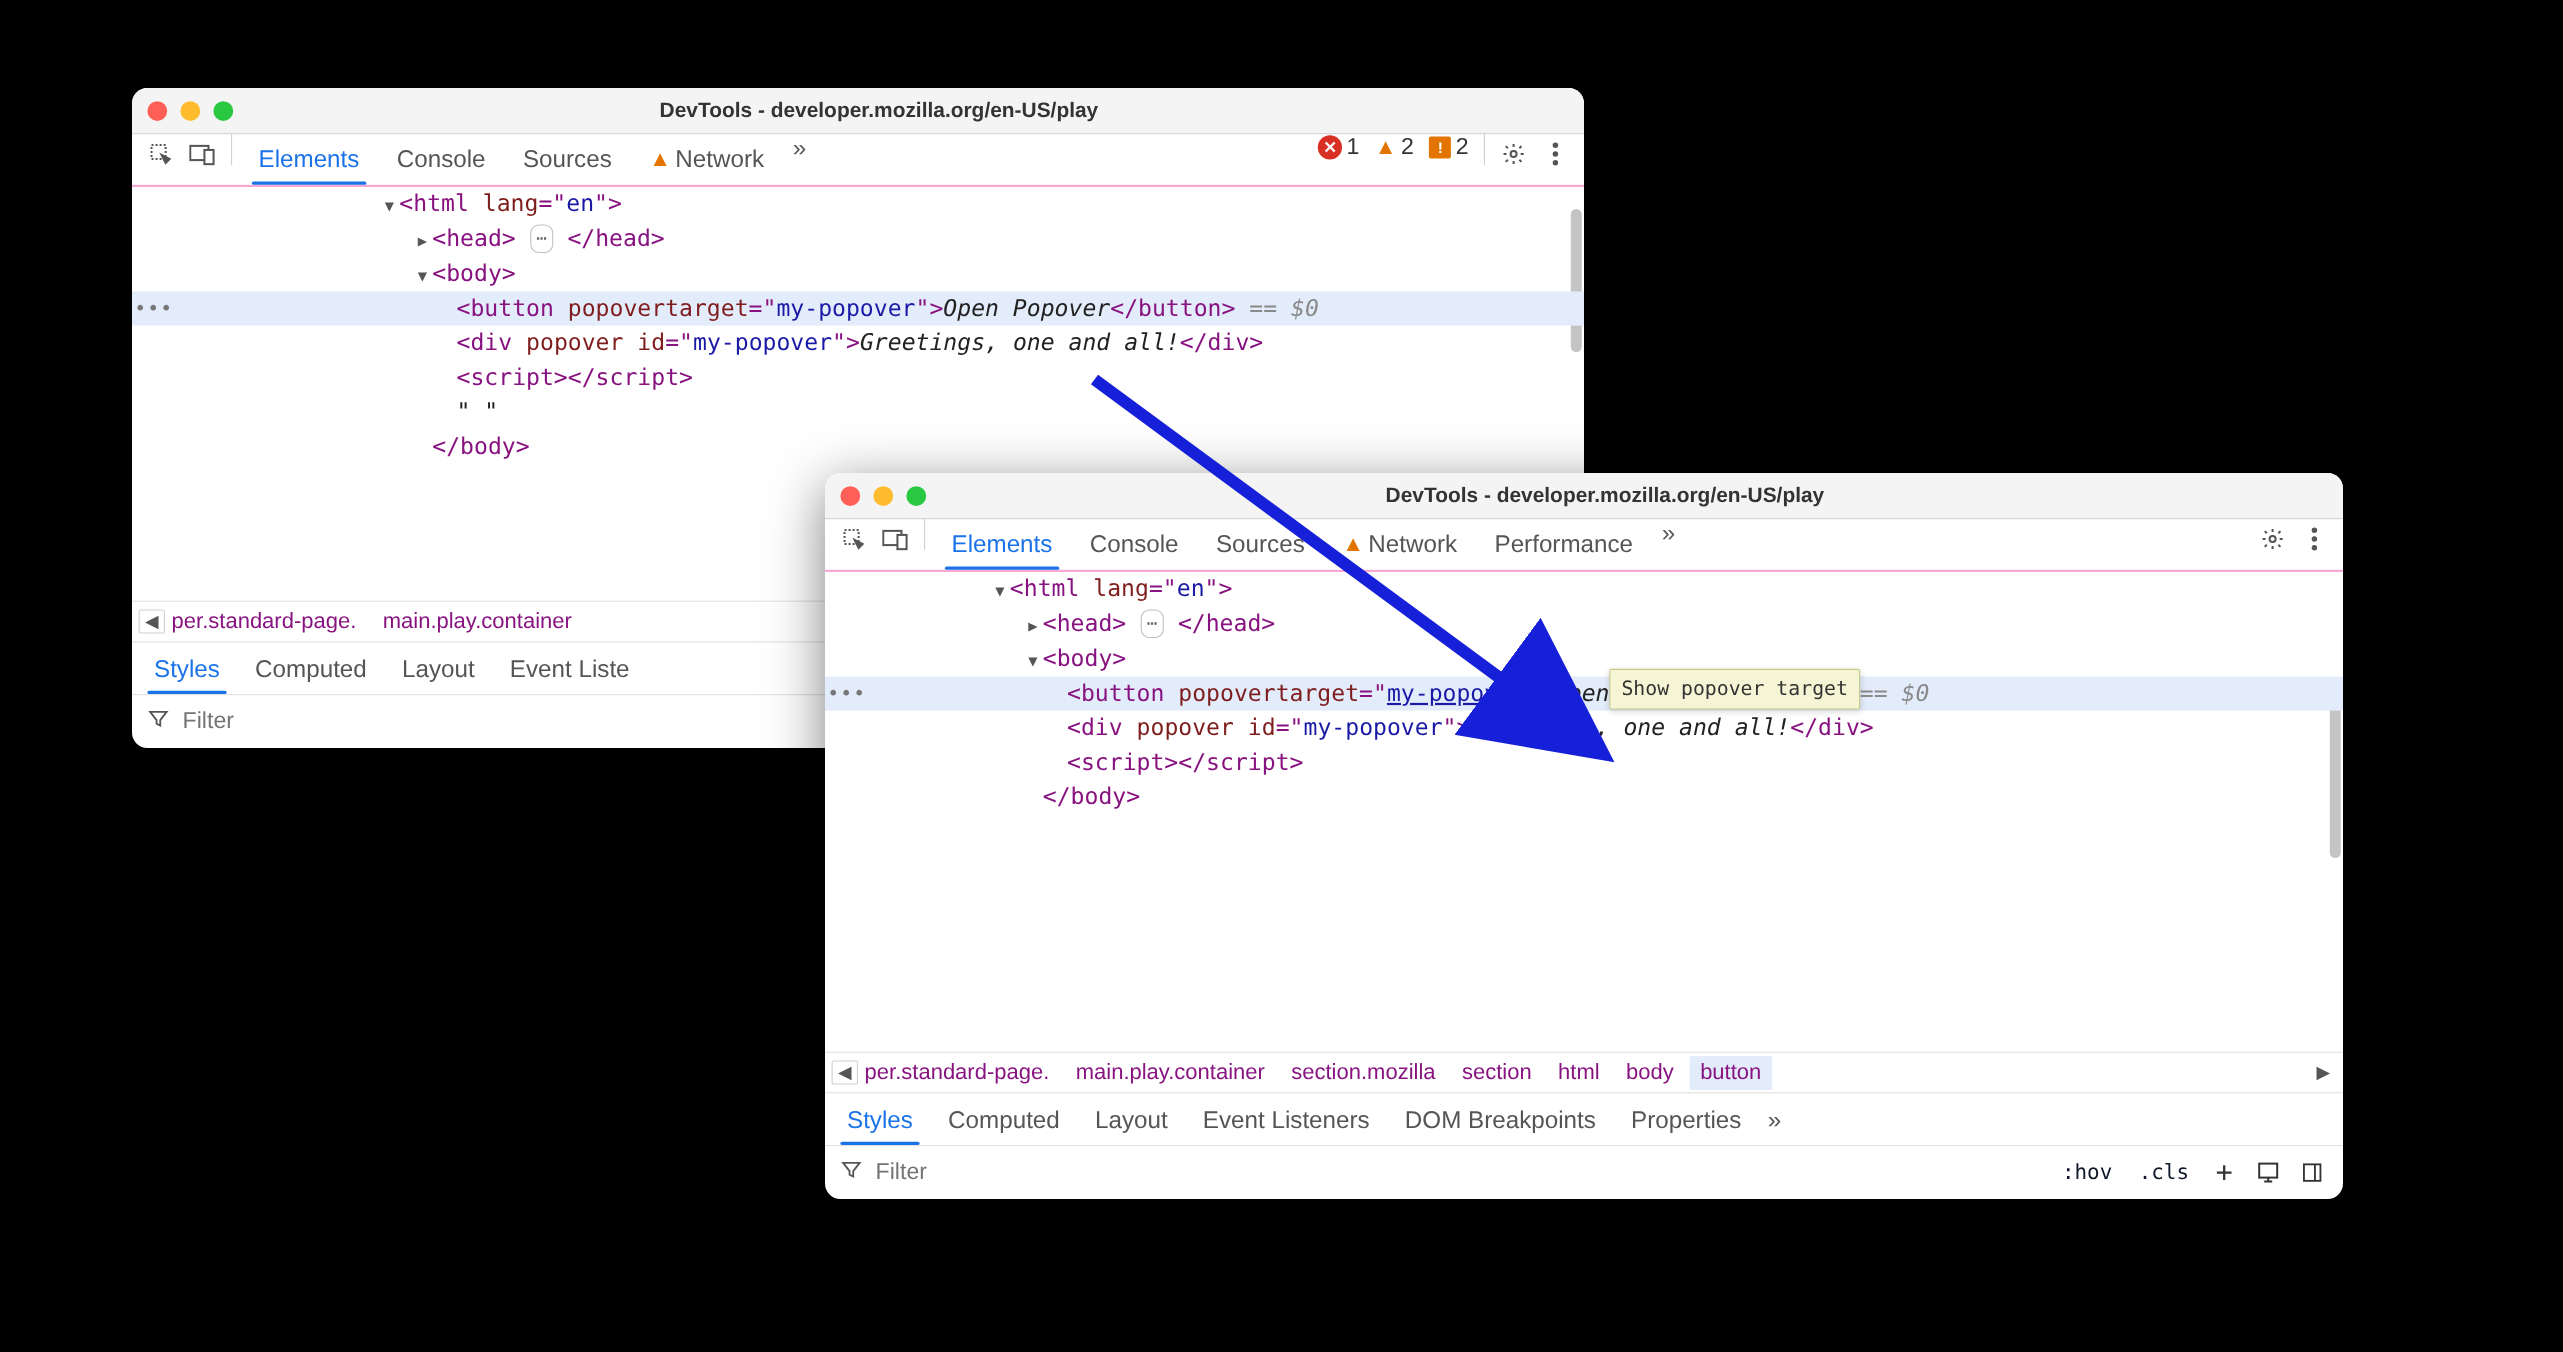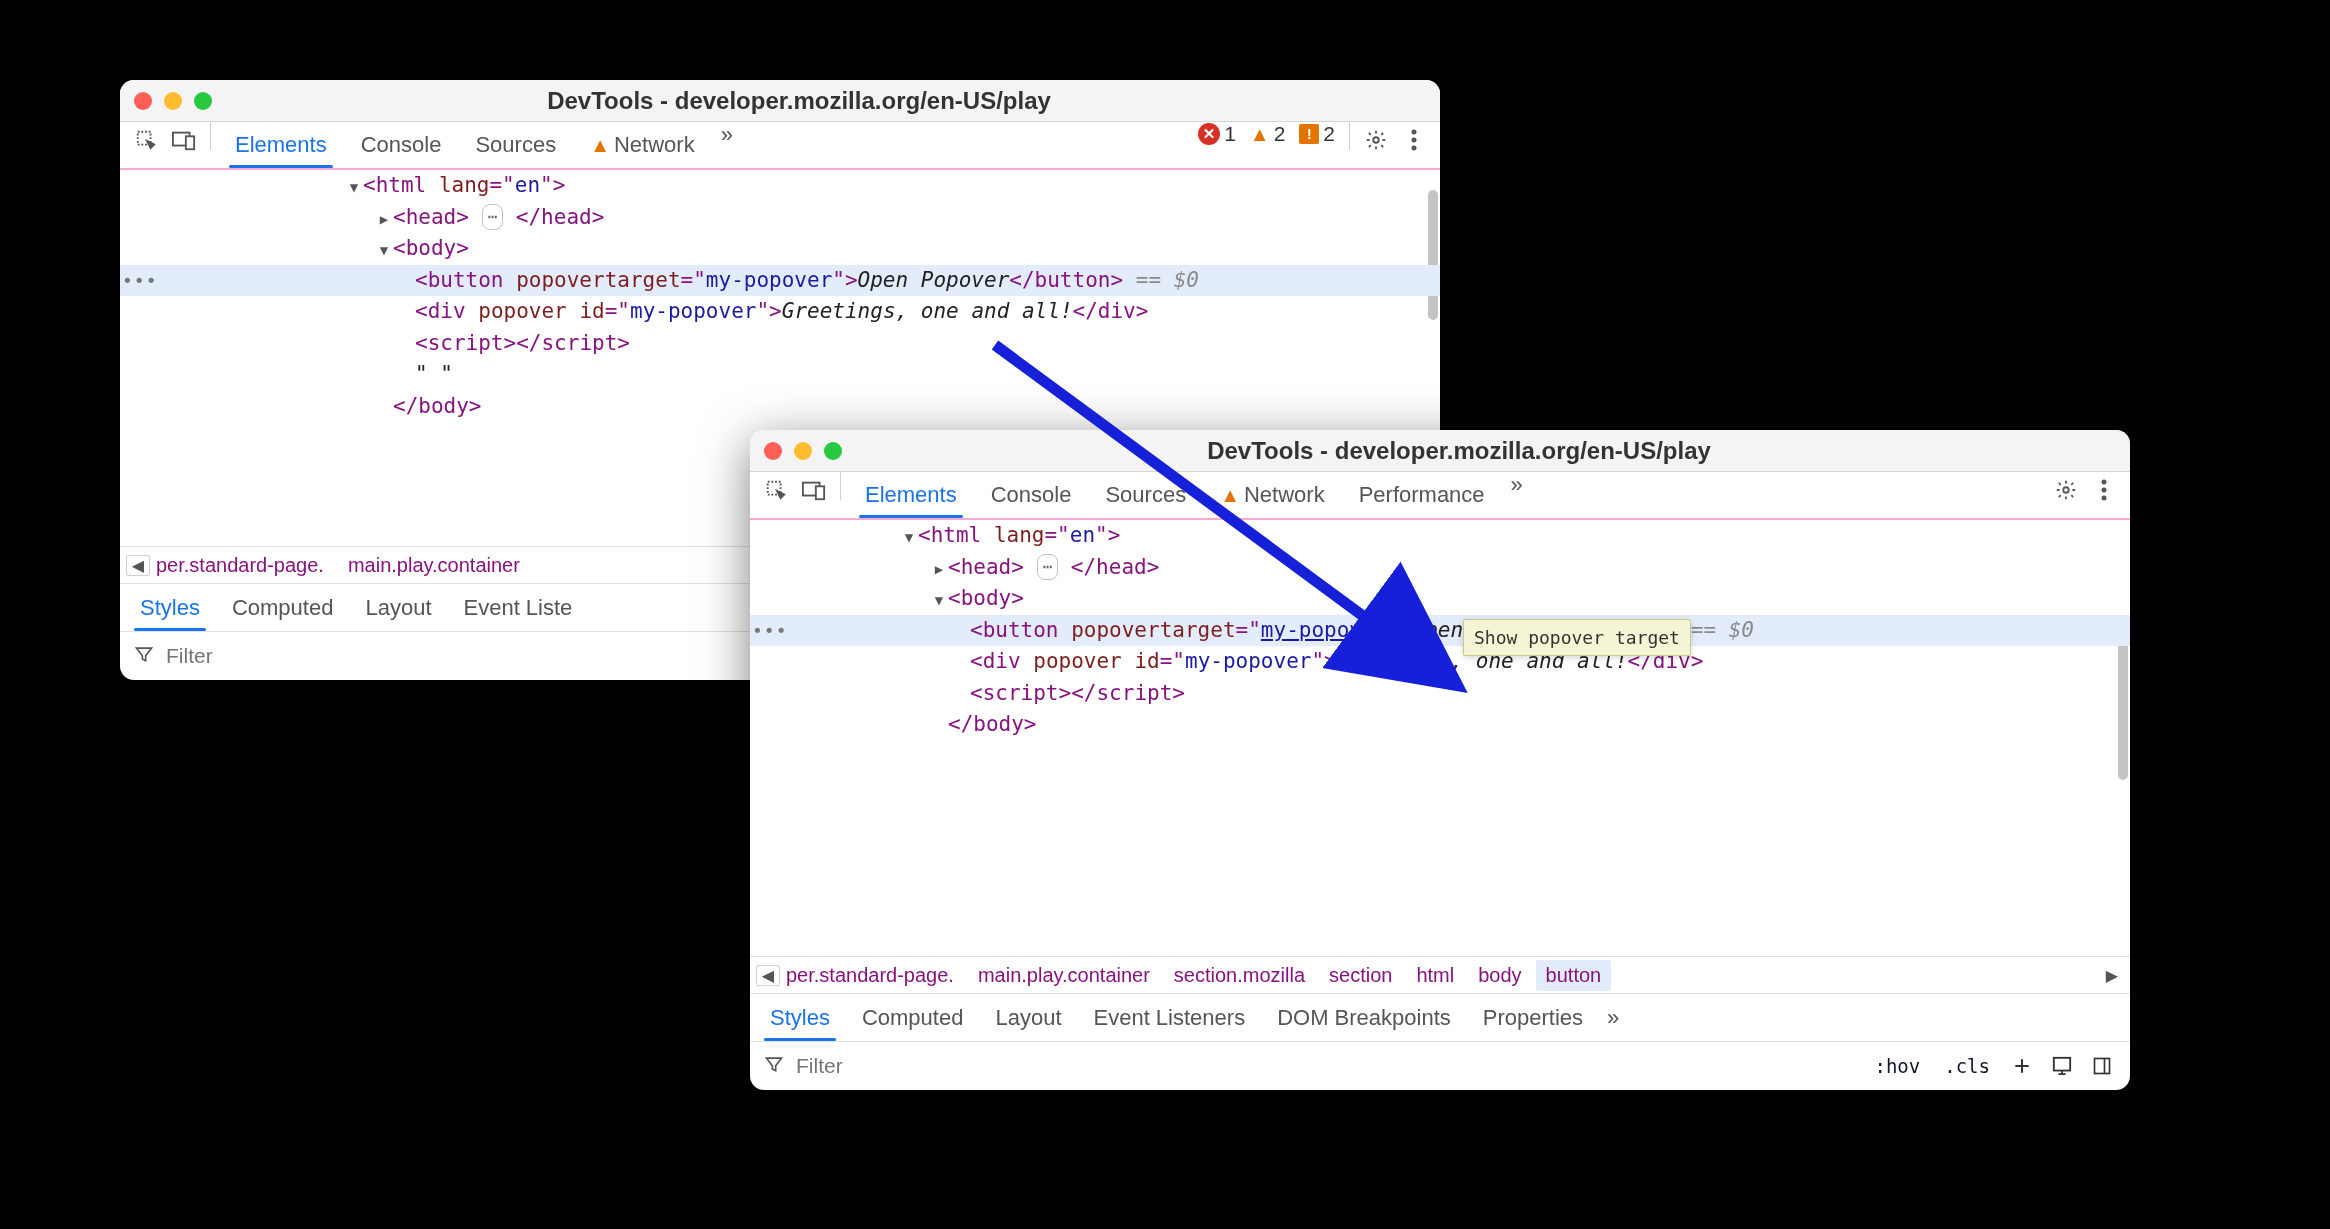--- a/index.html
+++ b/index.html
@@ -30,21 +30,21 @@
     flex-shrink: 0;
   }
   .traffic-lights { display: flex; gap: 12px; margin-right: 20px; }
   .tl { width: 18px; height: 18px; border-radius: 50%; }
   .tl.red { background: #ff5f57; }
   .tl.yellow { background: #febc2e; }
   .tl.green { background: #28c840; }
   .title-text {
     flex: 1;
     text-align: center;
-    font-size: 24px;
+    font-size: 19px;
     font-weight: 600;
     color: #333;
     margin-right: 60px;
   }
   .toolbar {
     height: 48px;
     display: flex;
     align-items: flex-start;
     padding: 0 8px;
     border-bottom: 2px solid #f9a8d4;
@@ -322,21 +322,21 @@
           <circle cx="3" cy="3" r="2.5"></circle>
           <circle cx="3" cy="11" r="2.5"></circle>
           <circle cx="3" cy="19" r="2.5"></circle>
         </svg>
     </div>
   </div>
 
   <div class="dom-panel">
     <div class="scrollbar" style="top:110px;height:150px"></div>
 
-    <div class="tooltip" style="left:713px; top:99px;">Show popover target</div>
+    <div class="tooltip" style="left:713px; top:88px;">Show popover target</div>
 
     <div class="dom-line" style="padding-left:150px">
       <span class="disclose">▼</span><span class="t-tag">&lt;</span><span class="t-tag">html</span><span class="t-attr"> lang</span><span class="t-tag">=</span><span class="t-tag">"</span><span class="t-val">en</span><span class="t-tag">"</span><span class="t-tag">&gt;</span>
     </div>
     <div class="dom-line" style="padding-left:180px">
       <span class="disclose">▶</span><span class="t-tag">&lt;head&gt;</span> <span class="pill">⋯</span> <span class="t-tag">&lt;/head&gt;</span>
     </div>
     <div class="dom-line" style="padding-left:180px">
       <span class="disclose">▼</span><span class="t-tag">&lt;body&gt;</span>
     </div>

